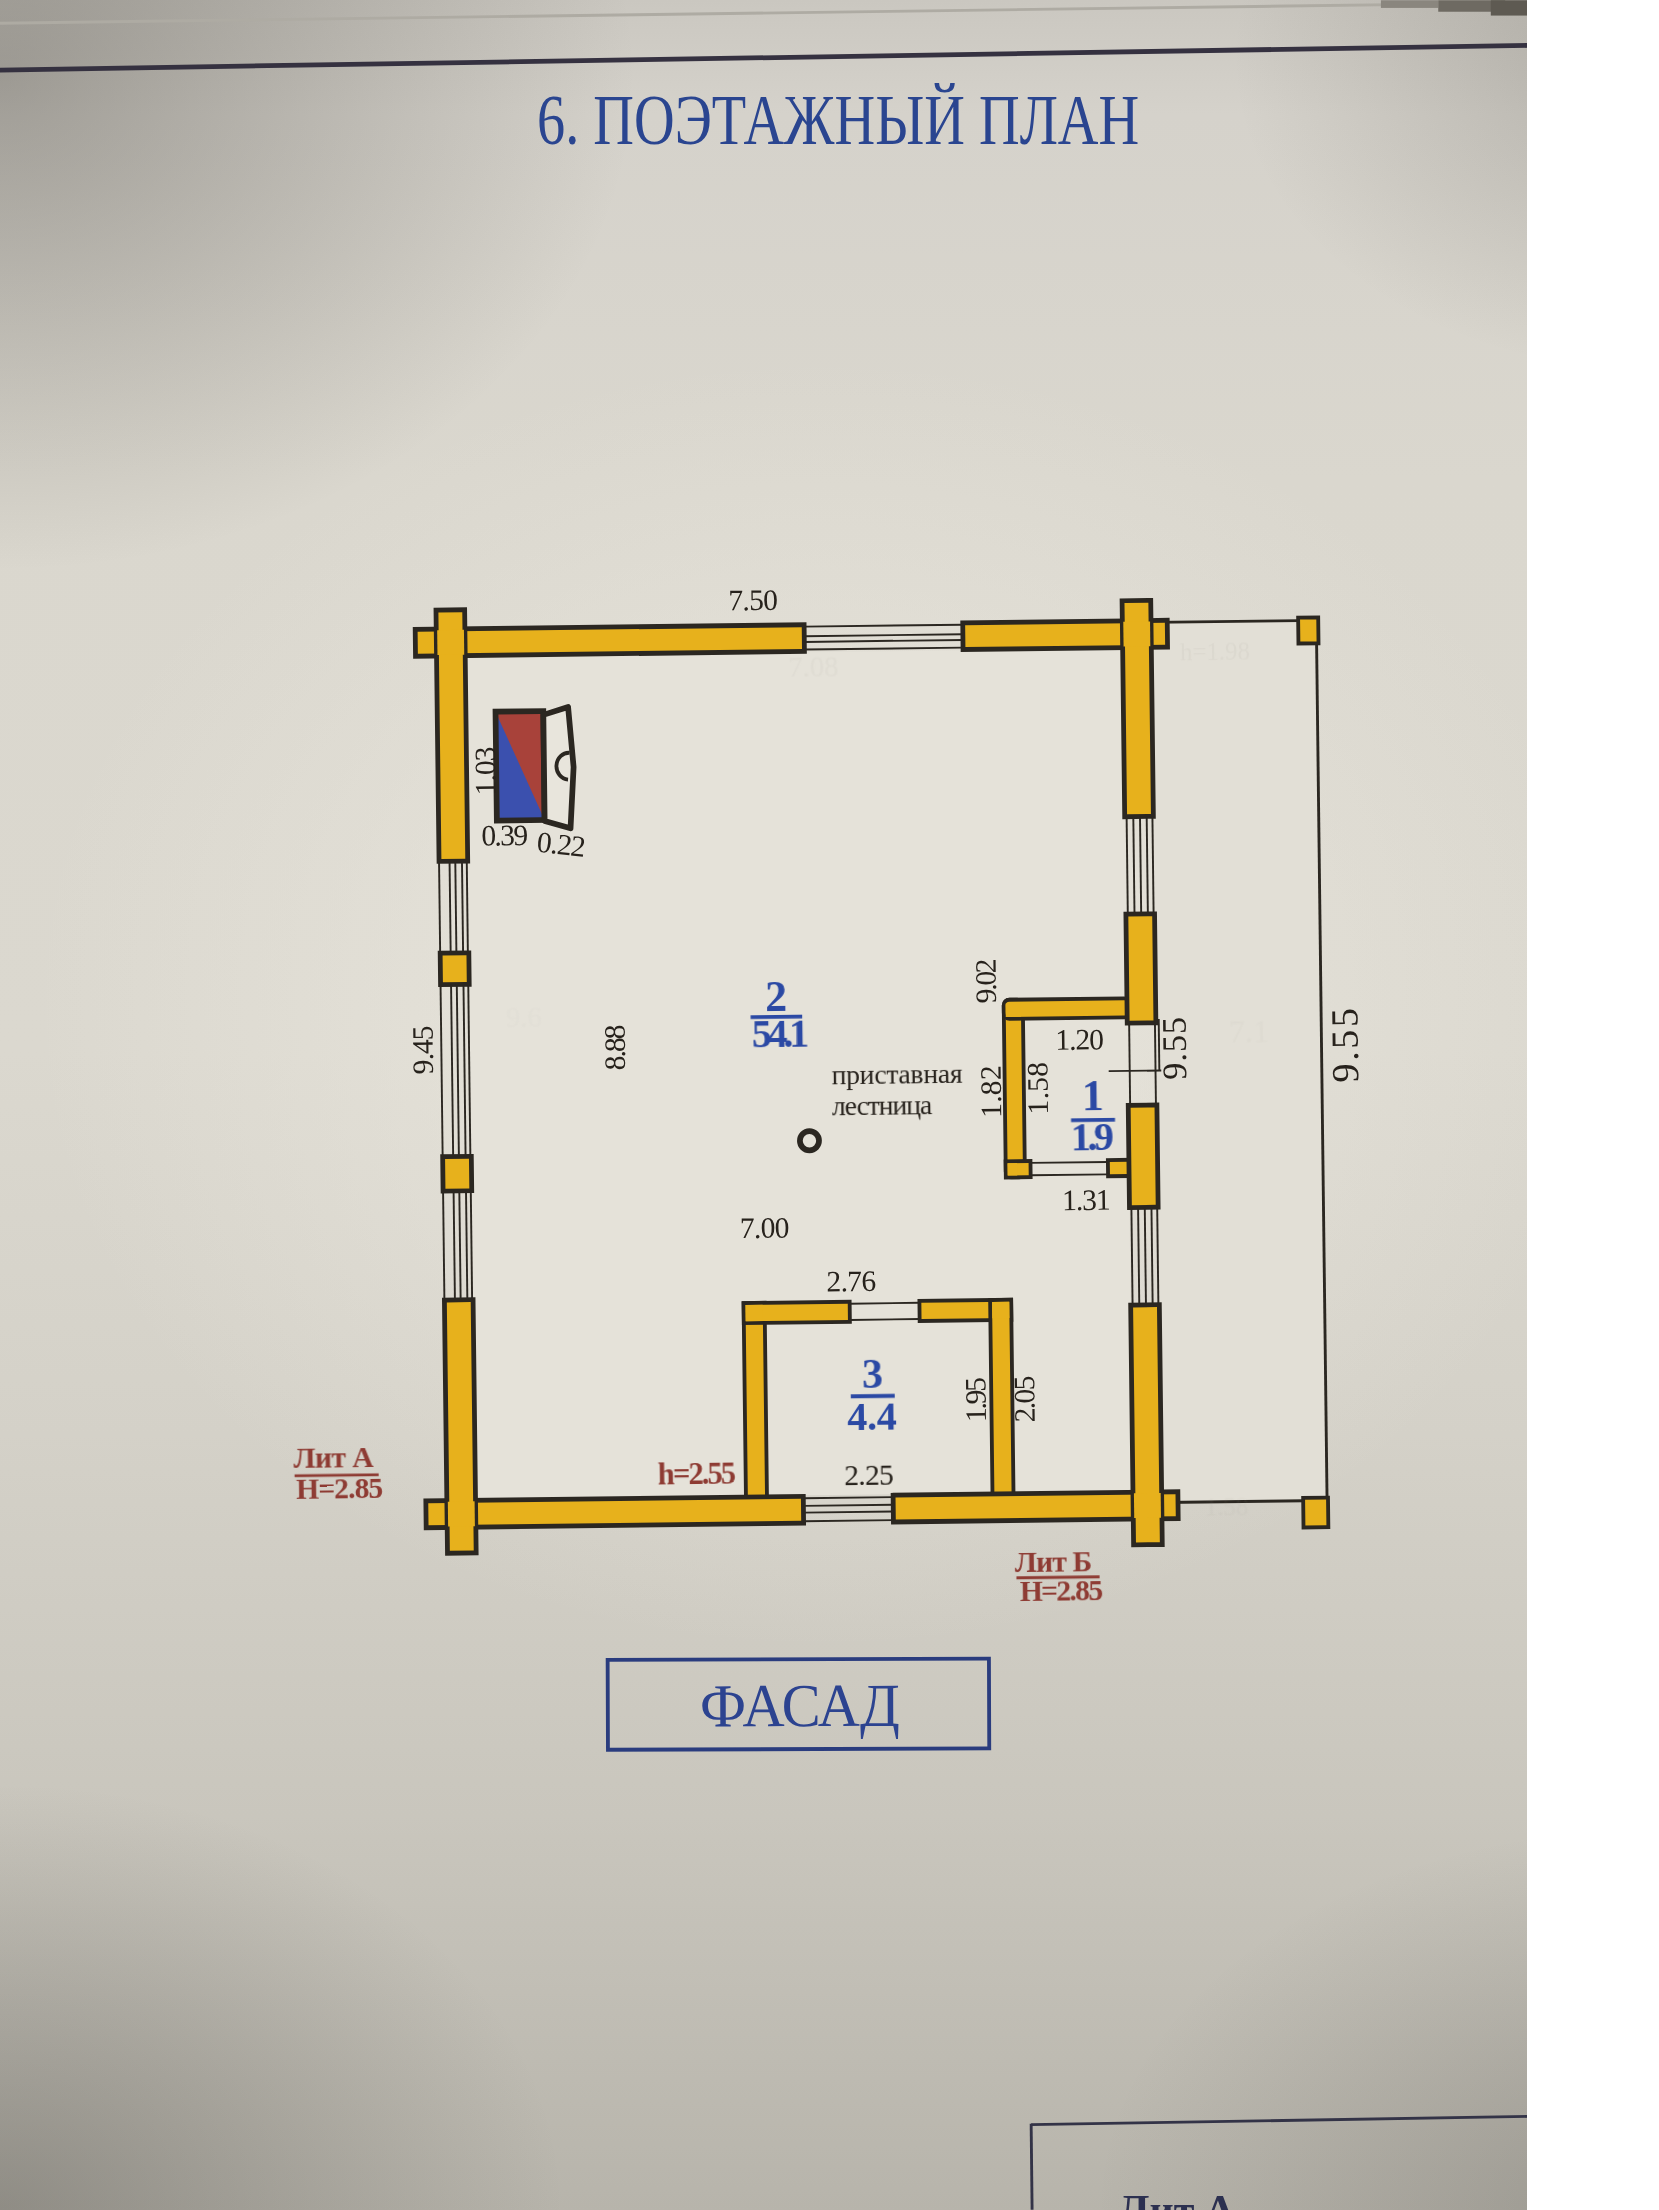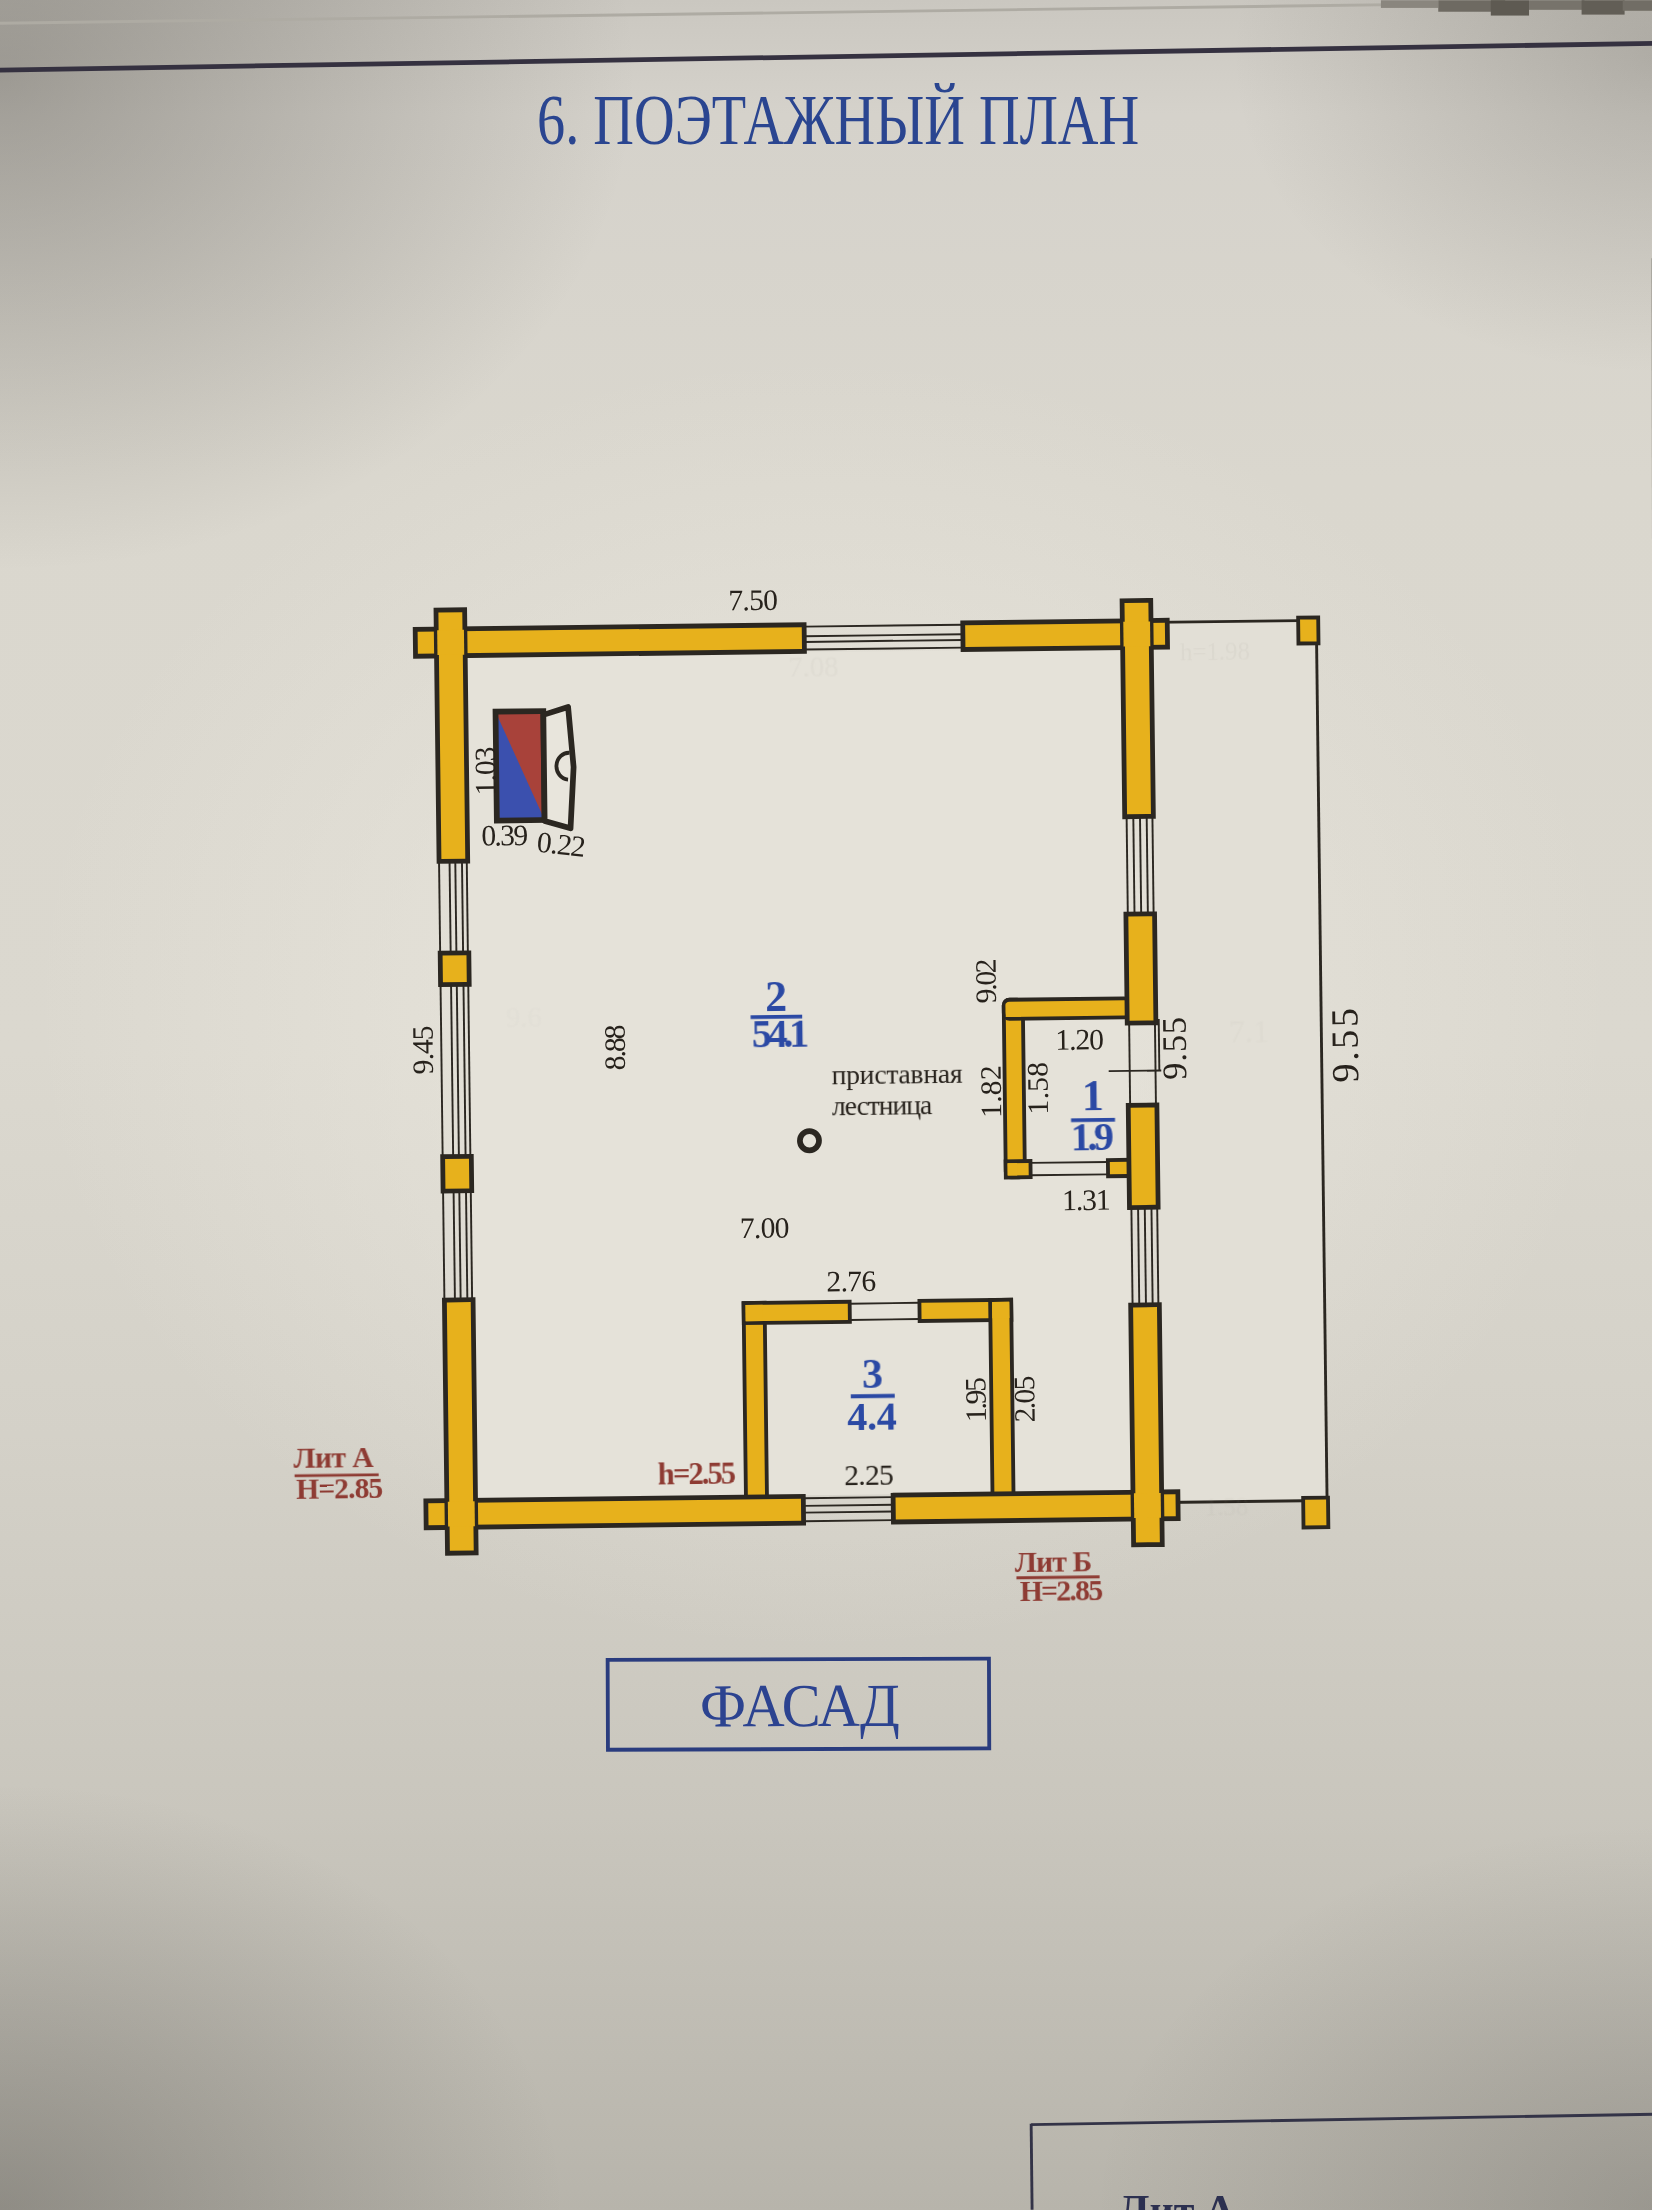--- a/index.html
+++ b/index.html
@@ -1,16 +1,16 @@
 <!DOCTYPE html>
 <html><head>
 <meta charset="utf-8">
 <style>
 html,body{margin:0;padding:0;}
-.page{position:relative;width:1652px;height:2210px;overflow:hidden;
+.page{position:relative;width:1527px;height:2210px;overflow:hidden;
   font-family:"Liberation Serif",serif;
   background:
     radial-gradient(860px 669px at 0px 76px, rgba(55,52,46,0.34), rgba(55,52,46,0) 74%),
     radial-gradient(784px 593px at 0px 2210px, rgba(50,48,44,0.30), rgba(50,48,44,0) 72%),
     radial-gradient(784px 535px at 1659px 2210px, rgba(50,48,44,0.22), rgba(50,48,44,0) 72%),
     radial-gradient(593px 440px at 1659px 57px, rgba(60,57,50,0.22), rgba(60,57,50,0) 72%),
     radial-gradient(1051px 860px at 822px 1004px, rgba(236,233,224,0.85), rgba(236,233,224,0) 75%),
     linear-gradient(180deg, #cac7c0 0px, #d5d2cb 115px, #dad7ce 478px, #dbd8cf 1051px, #d4d1c8 1434px, #c9c6bd 1816px, #b7b4ab 2210px);
 }
 .page svg{filter:blur(0.4px);}

